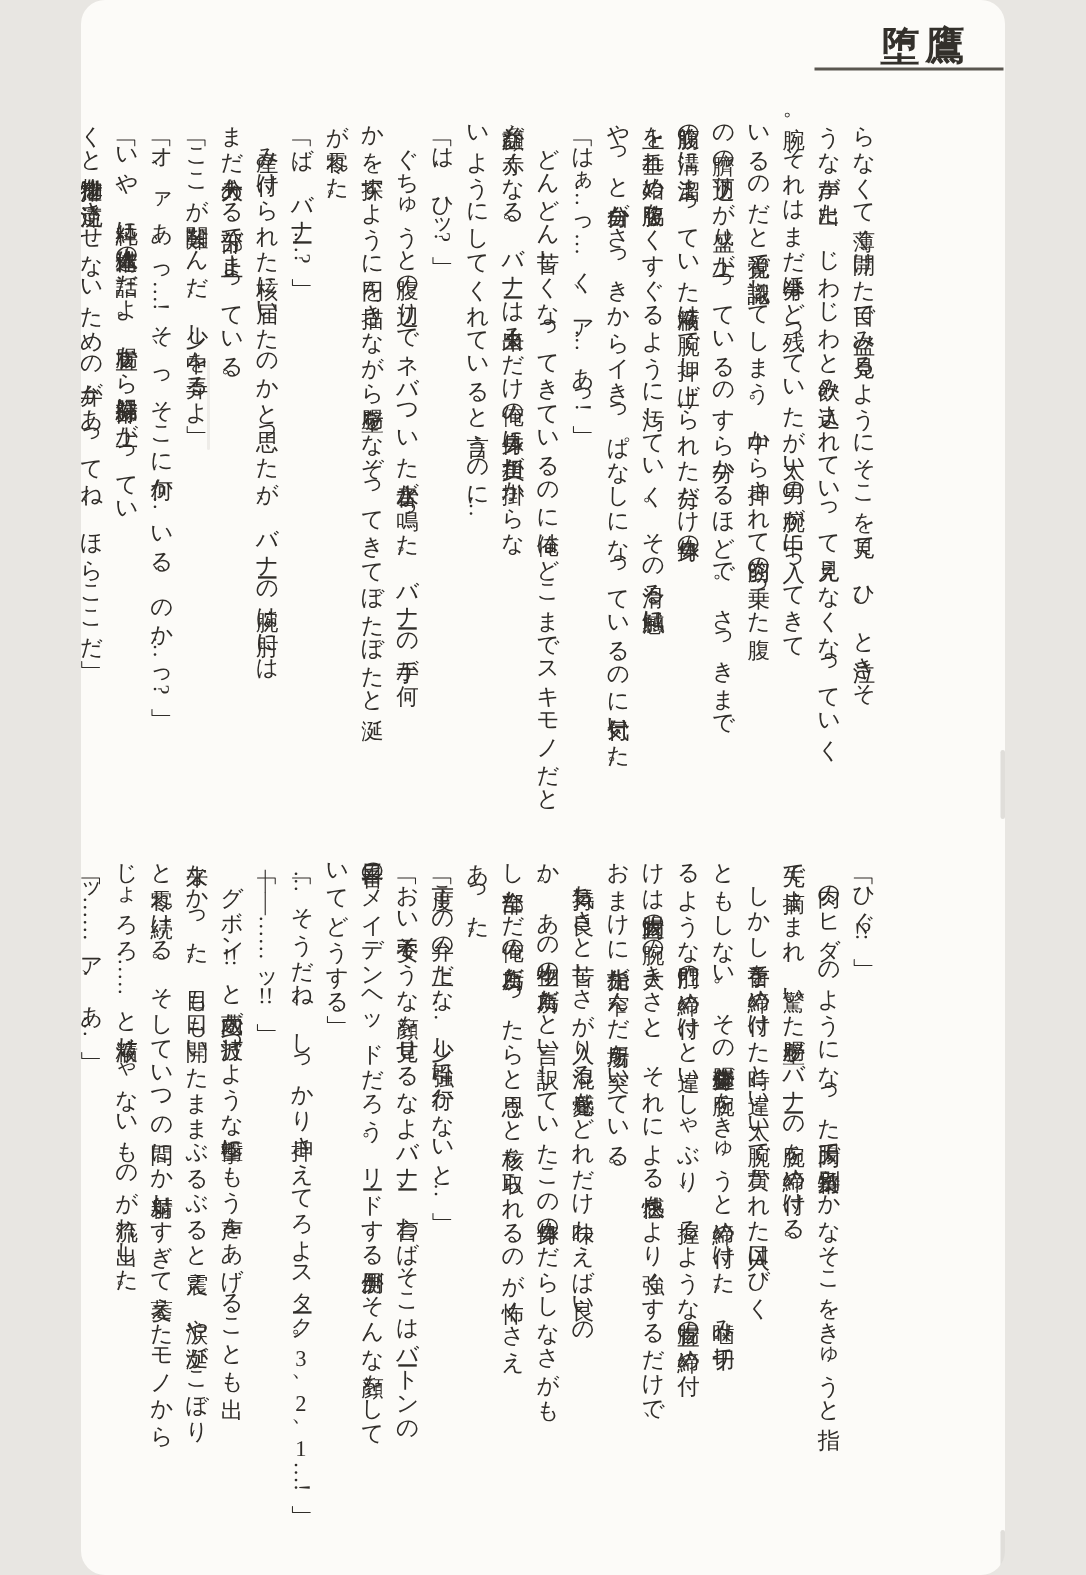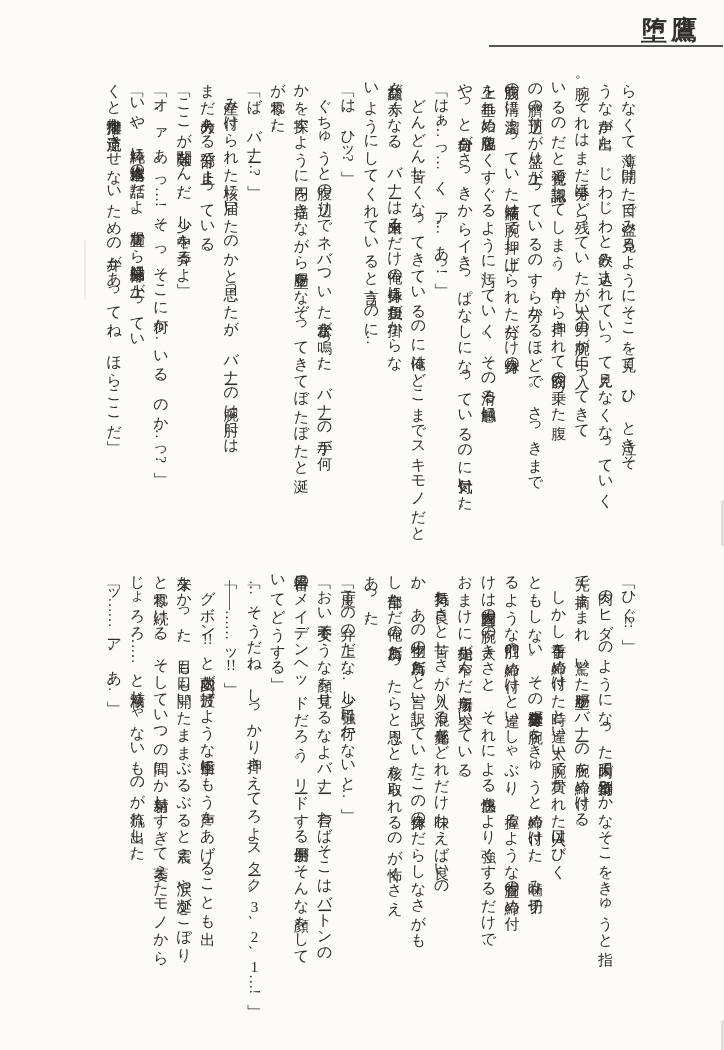--- a/index.html
+++ b/index.html
@@ -1,22 +1,23 @@
 <!DOCTYPE html>
 <html><head>
 <meta charset="utf-8">
 <style>
   html,body{margin:0;padding:0;background:#e8e6e2;}
   .page{
     position:relative;
-    width:724px;height:1050px;
+    width:616px;height:1050px;
     margin:0 auto;
     background:#fcfbf8;
     overflow:hidden;
     font-family:"Liberation Serif","DejaVu Serif",serif;
+    border-radius:16px;
   }
   .title{
     position:absolute;
     top:13px;right:23px;
     font-size:26px;
     font-weight:700;
     color:#33302b;
     letter-spacing:4px;
     font-family:"DejaVu Serif","Liberation Serif",serif;
   }

